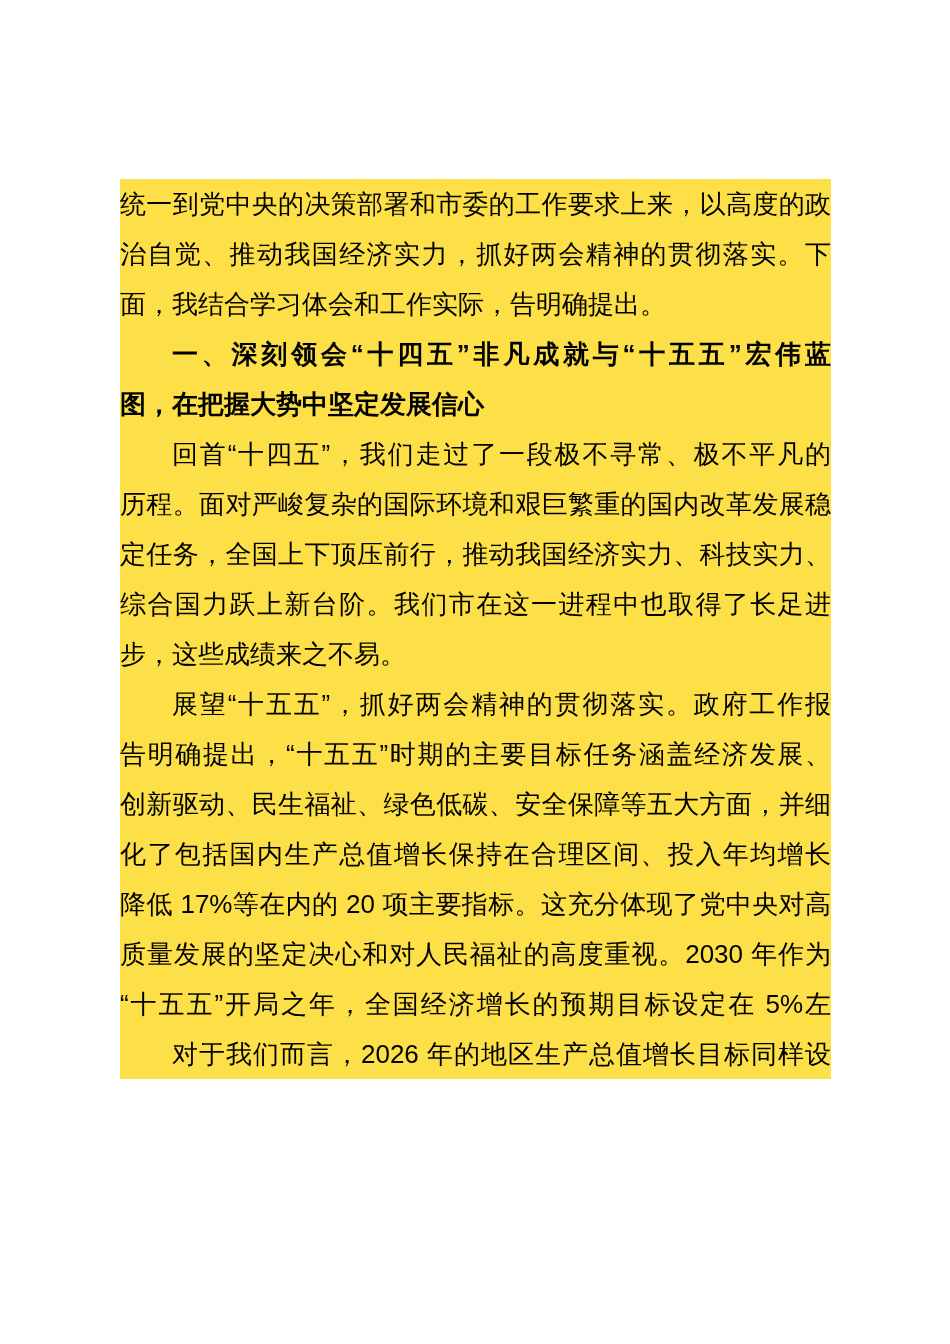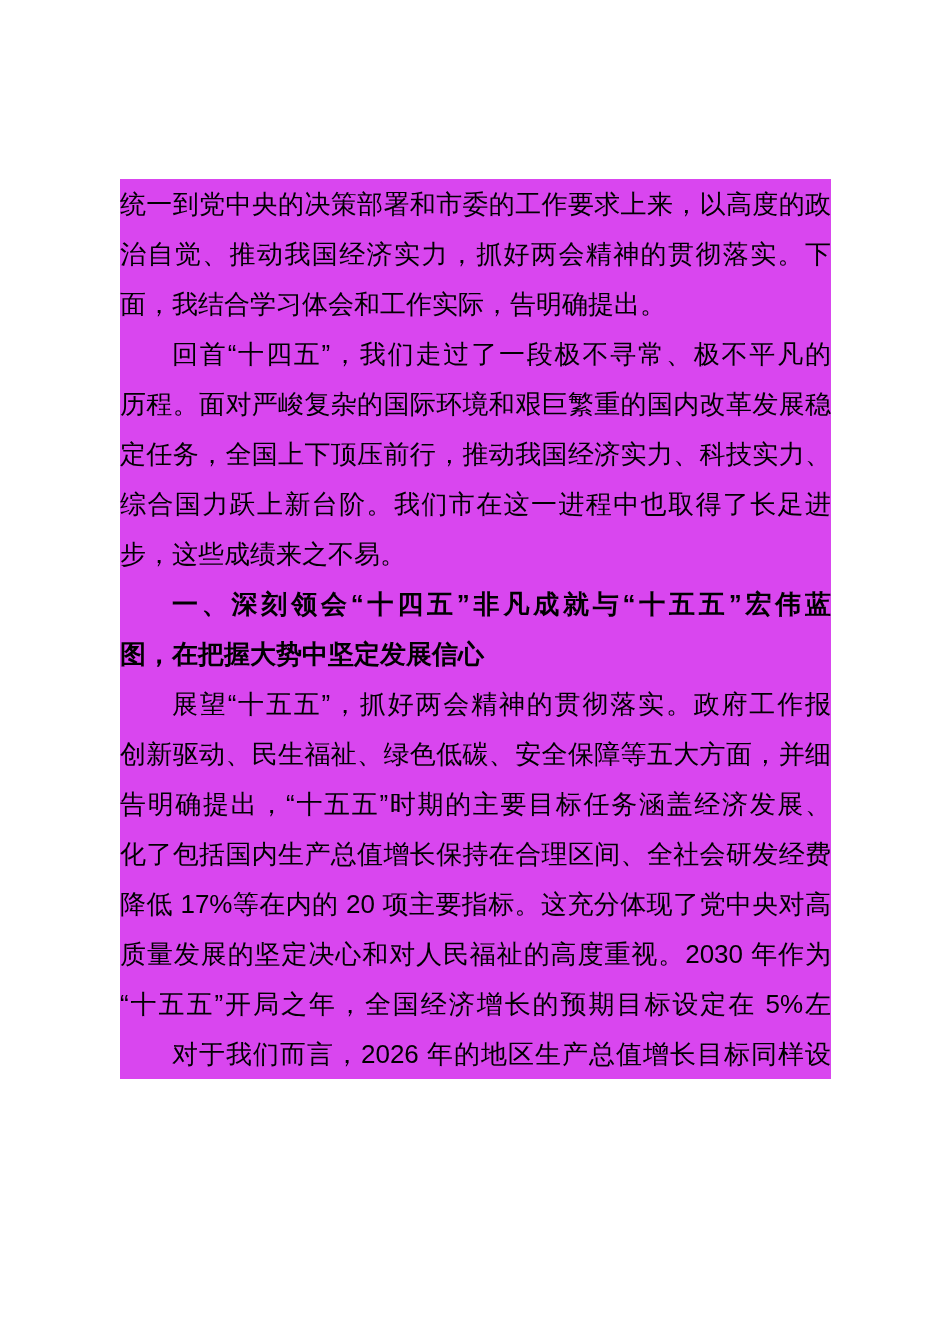--- a/index.html
+++ b/index.html
@@ -39,42 +39,42 @@
   }
   
   .line.indent {
     text-indent: 52px;
   }
 </style>
 </head>
 <body>
 
 <div class="page">
-  <div class="content" id="doc-body" style="background: #d946ef; color: rgb(0, 0, 0);">
+  <div class="content" id="doc-body" style="background: #fde047; color: rgb(0, 0, 0);">
       <div class="block paragraph">
         <div class="line fill">统一到党中央的决策部署和市委的工作要求上来，以高度的政</div>
         <div class="line fill">治自觉、推动我国经济实力，抓好两会精神的贯彻落实。下</div>
         <div class="line">面，我结合学习体会和工作实际，告明确提出。</div>
+      </div>
+      <div class="block heading">
+        <div class="line fill indent">一、深刻领会“十四五”非凡成就与“十五五”宏伟蓝</div>
+        <div class="line">图，在把握大势中坚定发展信心</div>
       </div>
       <div class="block paragraph">
         <div class="line fill indent">回首“十四五”，我们走过了一段极不寻常、极不平凡的</div>
         <div class="line fill">历程。面对严峻复杂的国际环境和艰巨繁重的国内改革发展稳</div>
         <div class="line fill">定任务，全国上下顶压前行，推动我国经济实力、科技实力、</div>
         <div class="line fill">综合国力跃上新台阶。我们市在这一进程中也取得了长足进</div>
         <div class="line">步，这些成绩来之不易。</div>
       </div>
-      <div class="block heading">
-        <div class="line fill indent">一、深刻领会“十四五”非凡成就与“十五五”宏伟蓝</div>
-        <div class="line">图，在把握大势中坚定发展信心</div>
-      </div>
       <div class="block paragraph">
         <div class="line fill indent">展望“十五五”，抓好两会精神的贯彻落实。政府工作报</div>
+        <div class="line fill">告明确提出，“十五五”时期的主要目标任务涵盖经济发展、</div>
         <div class="line fill">创新驱动、民生福祉、绿色低碳、安全保障等五大方面，并细</div>
-        <div class="line fill">告明确提出，“十五五”时期的主要目标任务涵盖经济发展、</div>
-        <div class="line fill">化了包括国内生产总值增长保持在合理区间、全社会研发经费</div>
+        <div class="line fill">化了包括国内生产总值增长保持在合理区间、投入年均增长</div>
         <div class="line fill">降低 17%等在内的 20 项主要指标。这充分体现了党中央对高</div>
         <div class="line fill">质量发展的坚定决心和对人民福祉的高度重视。2030 年作为</div>
         <div class="line fill">“十五五”开局之年，全国经济增长的预期目标设定在 5%左</div>
       </div>
       <div class="block paragraph">
         <div class="line fill indent">对于我们而言，2026 年的地区生产总值增长目标同样设</div>
       </div>
     </div>
 </div>
 

